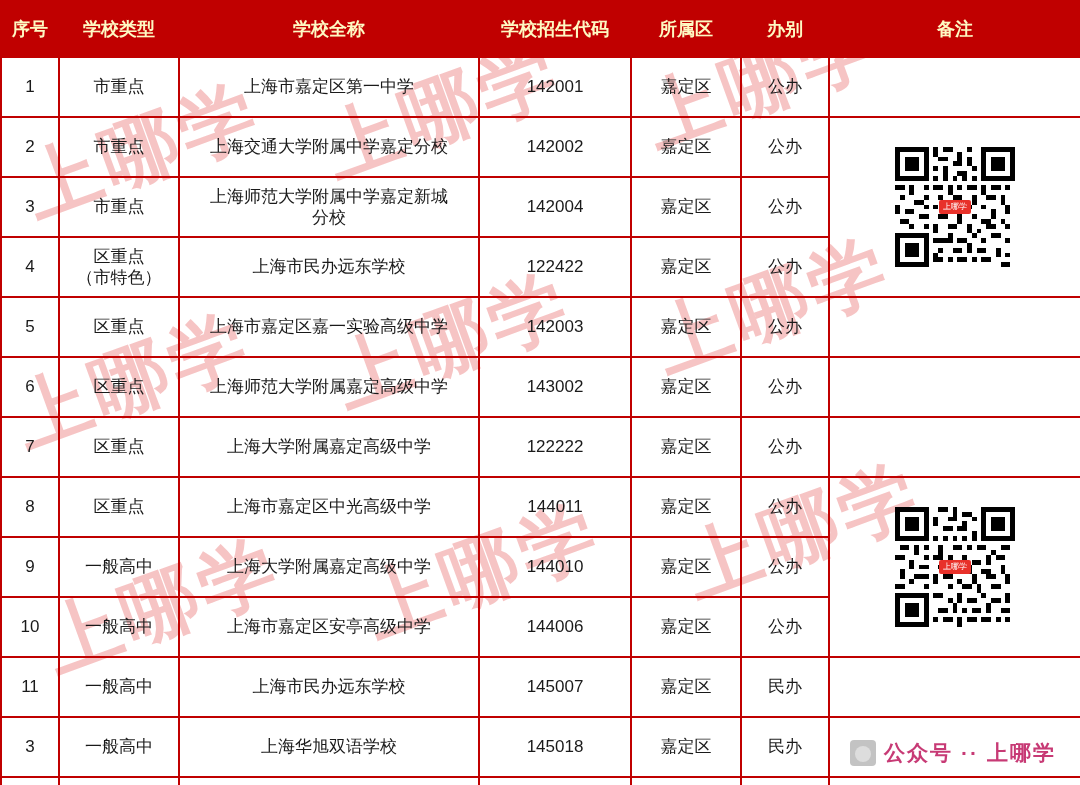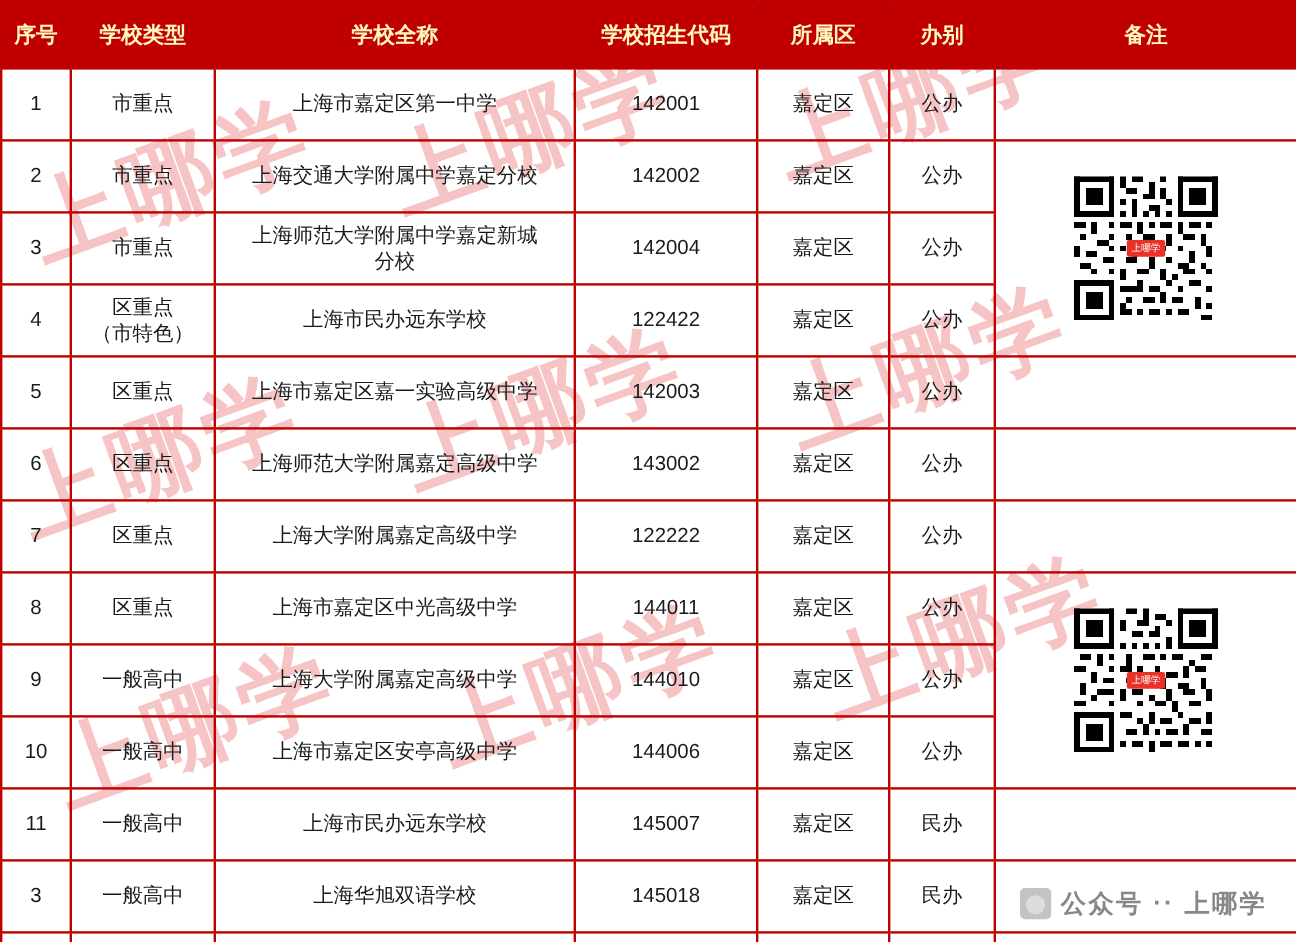--- a/index.html
+++ b/index.html
@@ -115,21 +115,21 @@
 
   
   .credit {
     position: absolute;
     right: 24px;
     bottom: 18px;
     z-index: 5;
     display: flex;
     align-items: center;
     gap: 8px;
-    color: #737373;
+    color: #be185d;
     font-size: 21px;
     font-weight: bold;
     letter-spacing: 2px;
     opacity: 0.85;
   }
   .credit .avatar {
     width: 26px;
     height: 26px;
     border-radius: 4px;
     background: #b9b9b9;

